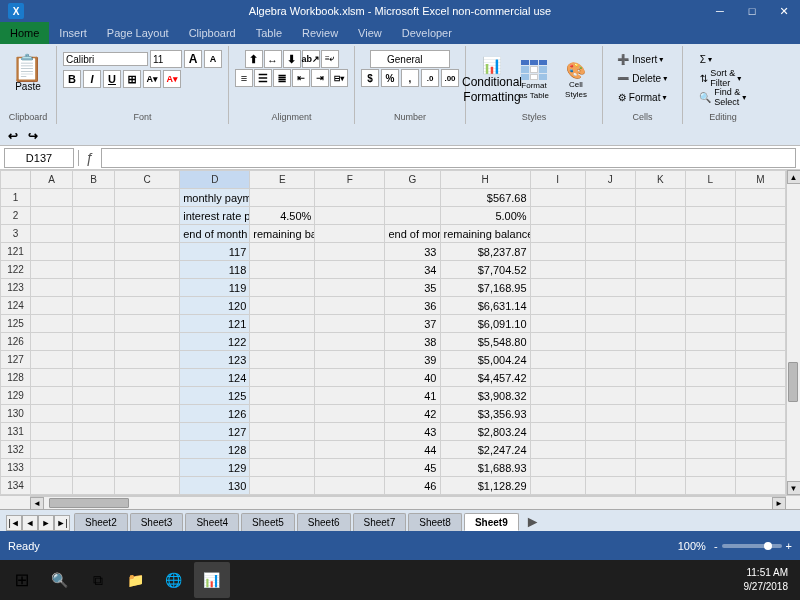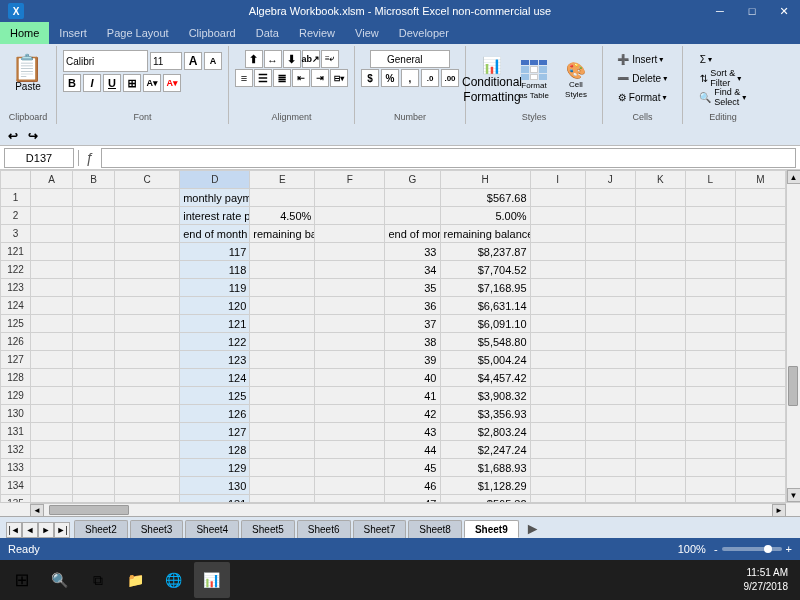--- a/index.html
+++ b/index.html
@@ -4,31 +4,31 @@
   <style>
     * { margin: 0; padding: 0; box-sizing: border-box; }
     body { font-family: 'Segoe UI', Arial, sans-serif; font-size: 11px; background: #f0f0f0; width: 800px; height: 600px; overflow: hidden; }
 
     
     #title-bar { background: #2b5797; color: white; height: 22px; display: flex; align-items: center; justify-content: center; font-size: 12px; position: relative; }
     #title-bar .win-controls { position: absolute; right: 0; top: 0; display: flex; }
     #title-bar .win-btn { width: 32px; height: 22px; display: flex; align-items: center; justify-content: center; color: white; font-size: 11px; cursor: pointer; }
     #ribbon-tabs { display: flex; background: #2b5797; }
     .ribbon-tab { padding: 3px 10px; color: #cdd7e8; font-size: 11px; cursor: pointer; height: 22px; display: flex; align-items: center; }
-    .ribbon-tab.active { background: #86efac; color: #000; }
+    .ribbon-tab.active { background: #15803d; color: #000; }
 
     #ribbon-content { display: flex; padding: 2px 0; height: 82px; align-items: stretch; background: #dce6f1; }
     .ribbon-group { border-right: 1px solid #bbb; padding: 2px 6px; display: flex; flex-direction: column; align-items: center; min-width: 50px; }
     .ribbon-group-label { font-size: 9px; color: #555; margin-top: auto; padding-top: 2px; text-align: center; }
     .ribbon-group-content { display: flex; flex: 1; align-items: center; gap: 2px; }
     .ribbon-btn { display: flex; flex-direction: column; align-items: center; justify-content: center; padding: 2px 4px; cursor: pointer; border-radius: 2px; font-size: 9px; min-width: 30px; height: 56px; }
     .ribbon-btn-small { display: flex; align-items: center; padding: 1px 3px; cursor: pointer; border-radius: 2px; font-size: 10px; white-space: nowrap; height: 18px; gap: 2px; }
     .font-group-content { display: flex; flex-direction: column; gap: 1px; }
     .font-row { display: flex; align-items: center; gap: 2px; }
-    .font-selector { width: 85px; height: 22px; font-size: 10px; border: 1px solid #aaa; background: white; padding: 6px 2px; }
+    .font-selector { width: 85px; height: 14px; font-size: 10px; border: 1px solid #aaa; background: white; padding: 6px 2px; }
     .font-size-selector { width: 32px; height: 18px; font-size: 10px; border: 1px solid #aaa; background: white; padding: 0 2px; }
     .small-btn { width: 18px; height: 18px; border: 1px solid #aaa; background: white; display: flex; align-items: center; justify-content: center; cursor: pointer; font-size: 11px; font-weight: bold; }
     .number-selector { width: 85px; height: 18px; font-size: 10px; border: 1px solid #aaa; background: white; padding: 0 2px; }
 
     
     #formula-bar { display: flex; align-items: center; height: 24px; background: white; border-bottom: 1px solid #ccc; padding: 0 4px; gap: 4px; }
     #cell-ref { width: 70px; height: 20px; border: 1px solid #aaa; font-size: 11px; padding: 0 4px; text-align: center; }
     .formula-separator { width: 1px; height: 16px; background: #aaa; }
     #formula-input { flex: 1; height: 20px; border: 1px solid #aaa; font-size: 11px; padding: 0 4px; }
     .row-num-header { width: 30px; border-right: 1px solid #ccc; flex-shrink: 0; }
@@ -40,21 +40,21 @@
     td.left { text-align: left; }
 
     
     #sheet-tabs-bar { display: flex; align-items: flex-end; height: 22px; background: #dce6f1; border-top: 1px solid #aaa; padding-left: 4px; gap: 2px; }
     .sheet-tab { padding: 2px 10px; background: #c5cdd8; border: 1px solid #aaa; border-bottom: none; font-size: 10px; cursor: pointer; border-radius: 2px 2px 0 0; height: 18px; display: flex; align-items: center; }
     .sheet-tab.active { background: white; border-bottom: 1px solid white; font-weight: bold; }
     .sheet-nav { display: flex; align-items: center; padding: 0 2px; }
     .sheet-nav-btn { width: 16px; height: 16px; background: #f0f0f0; border: 1px solid #aaa; display: flex; align-items: center; justify-content: center; cursor: pointer; font-size: 9px; }
 
     
-    #status-bar { height: 22px; background: #2b5797; display: flex; align-items: center; padding: 0 8px; color: white; font-size: 11px; justify-content: space-between; }
+    #status-bar { height: 29px; background: #2b5797; display: flex; align-items: center; padding: 0 8px; color: white; font-size: 11px; justify-content: space-between; }
     .status-right { display: flex; align-items: center; gap: 8px; }
     .zoom-control { display: flex; align-items: center; gap: 4px; }
     .zoom-slider { width: 60px; height: 4px; background: rgba(255,255,255,0.4); border-radius: 2px; position: relative; cursor: pointer; }
     .zoom-thumb { width: 8px; height: 8px; background: white; border-radius: 50%; position: absolute; top: -2px; left: 70%; }
 
     #main-area { display: flex; flex-direction: column; height: calc(600px - 22px - 104px - 24px - 22px - 22px); }
 
     .taskbar { height: 40px; background: #1e1e1e; display: flex; align-items: center; padding: 0 4px; gap: 2px; }
     .taskbar-btn { width: 36px; height: 36px; display: flex; align-items: center; justify-content: center; cursor: pointer; border-radius: 2px; }
     .taskbar-icon { font-size: 18px; }
@@ -88,21 +88,21 @@
       <div class="win-btn">□</div>
       <div class="win-btn close">✕</div>
     </div>
   </div>
 
   <div id="ribbon-tabs">
     <div class="ribbon-tab active">Home</div>
     <div class="ribbon-tab">Insert</div>
     <div class="ribbon-tab">Page Layout</div>
     <div class="ribbon-tab">Clipboard</div>
-    <div class="ribbon-tab">Data</div>
+    <div class="ribbon-tab">Table</div>
     <div class="ribbon-tab">Review</div>
     <div class="ribbon-tab">View</div>
     <div class="ribbon-tab">Developer</div>
   </div>
 
   <div id="ribbon-content">
 
     <div class="ribbon-group">
       <div class="ribbon-group-content" style="flex-direction:column;align-items:flex-start;gap:1px;">
         <div class="ribbon-btn" style="height:50px;width:44px;">

